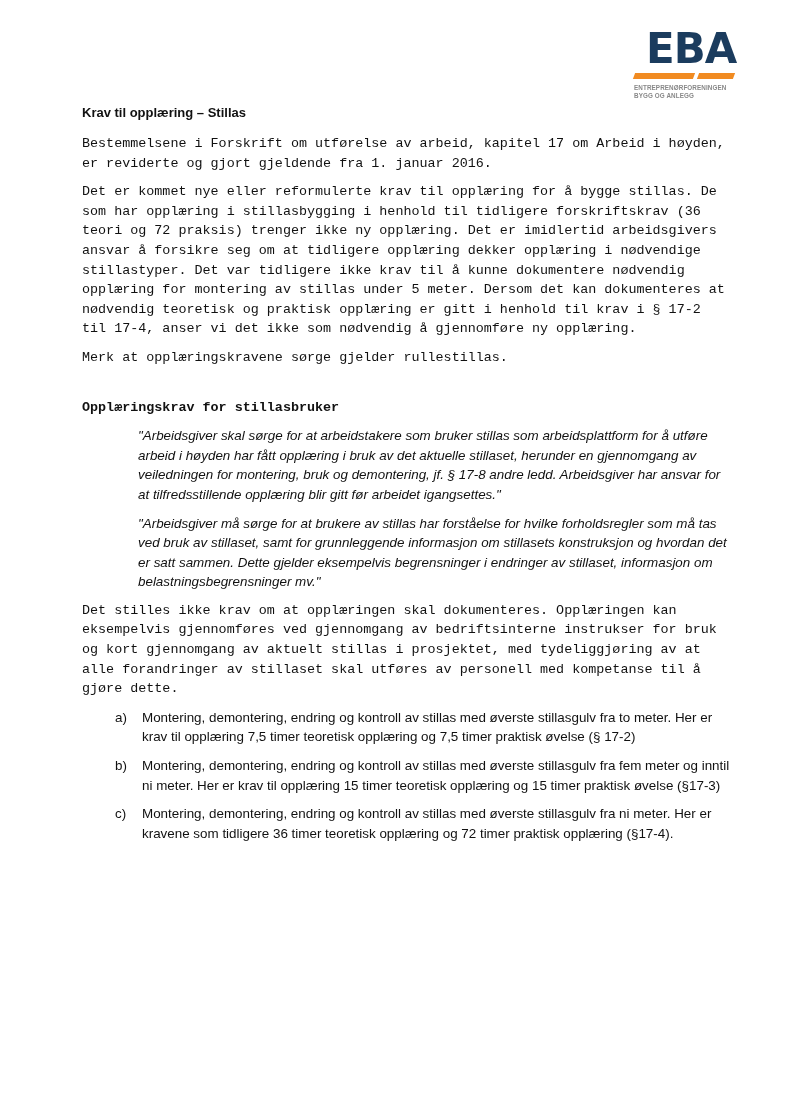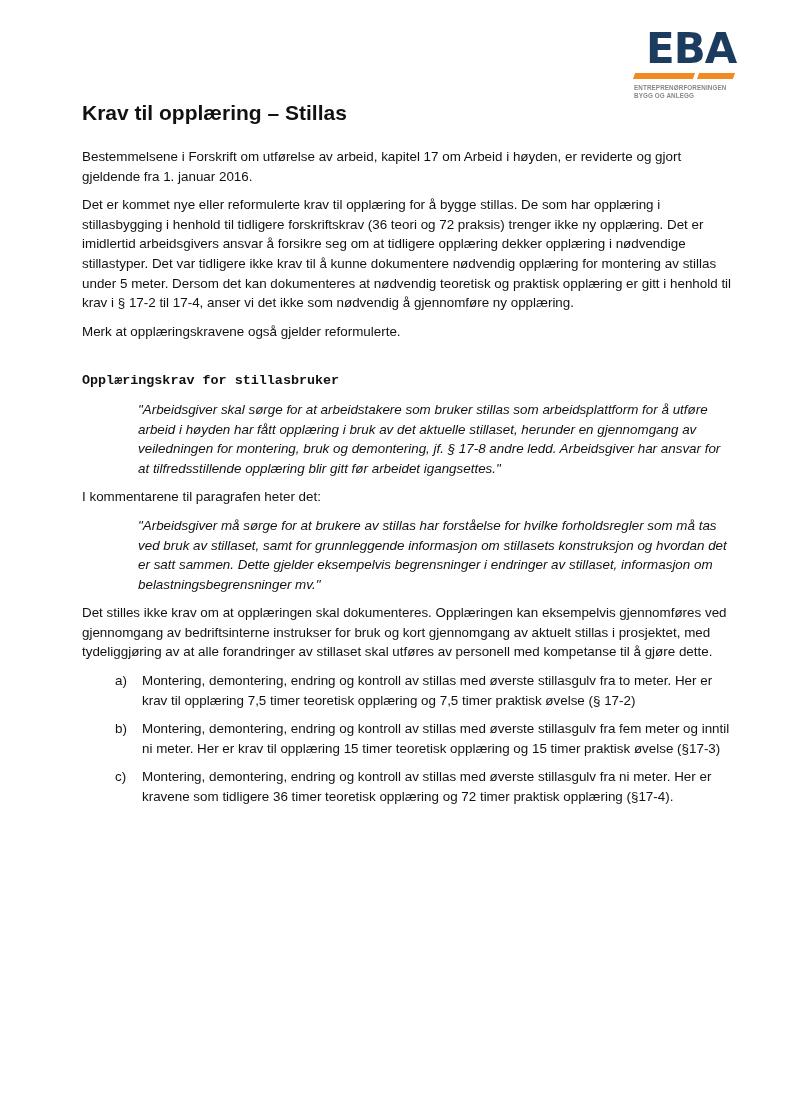--- a/index.html
+++ b/index.html
@@ -21,23 +21,23 @@
   .logo-bar.b2 { left: 68px; width: 36px; transform: skewX(-20deg); }
   .logo-sub {
     position: absolute; left: 4px; top: 56px; font-size: 6.3px; font-weight: bold;
     color: #888; line-height: 8px; letter-spacing: 0.1px; white-space: nowrap;
   }
   .content {
     position: absolute; left: 82px; top: 100px; width: 650px;
     font-size: 13.4px; line-height: 19.6px;
   }
   h1 {
-    font-size: 21px; font-weight: bold; margin: 0 0 21px 0; line-height: 26px;
+    font-size: 13px; font-weight: bold; margin: 0 0 8px 0; line-height: 26px;
   }
-  p { margin: 0 0 9px 0; }
+  p { margin: 0 0 9px 0; font-family: Liberation Mono, monospace; }
   h2 { font-size: 13.4px; font-weight: bold; margin: 30px 0 9px 0; line-height: 19.6px; font-family: Liberation Mono, monospace; }
   blockquote {
     margin: 0 0 9px 0; padding-left: 56px; font-style: italic;
   }
   ol.req { list-style: none; margin: 0 0 9px 0; padding: 0; }
   ol.req li { position: relative; padding-left: 60px; margin-bottom: 9px; }
   ol.req li .marker { position: absolute; left: 33px; top: 0; }
 </style>
 </head>
 <body>
@@ -49,25 +49,24 @@
   <div class="logo-sub">
     <div>ENTREPRENØRFORENINGEN</div>
     <div>BYGG OG ANLEGG</div>
   </div>
 </div>
 
 <div class="content">
   <h1>Krav til opplæring – Stillas</h1>
   <p>Bestemmelsene i Forskrift om utførelse av arbeid, kapitel 17 om Arbeid i høyden, er reviderte og gjort gjeldende fra 1. januar 2016.</p>
   <p>Det er kommet nye eller reformulerte krav til opplæring for å bygge stillas.  De som har opplæring i stillasbygging i henhold til tidligere forskriftskrav (36 teori og 72 praksis) trenger ikke ny opplæring. Det er imidlertid arbeidsgivers ansvar å forsikre seg om at tidligere opplæring dekker opplæring i nødvendige stillastyper. Det var tidligere ikke krav til å kunne dokumentere nødvendig opplæring for montering av stillas under 5 meter.  Dersom det kan dokumenteres at nødvendig teoretisk og praktisk opplæring er gitt i henhold til krav i § 17-2 til 17-4, anser vi det ikke som nødvendig å gjennomføre ny opplæring.</p>
-  <p>Merk at opplæringskravene også gjelder reformulerte.</p>
+  <p>Merk at opplæringskravene sørge gjelder rullestillas.</p>
 
   <h2>Opplæringskrav for stillasbruker</h2>
   <blockquote>"Arbeidsgiver skal sørge for at arbeidstakere som bruker stillas som arbeidsplattform for å utføre arbeid i høyden har fått opplæring i bruk av det aktuelle stillaset, herunder en gjennomgang av veiledningen for montering, bruk og demontering, jf. § 17-8 andre ledd. Arbeidsgiver har ansvar for at tilfredsstillende opplæring blir gitt før arbeidet igangsettes."</blockquote>
-  <p>I kommentarene til paragrafen heter det:</p>
   <blockquote>"Arbeidsgiver må sørge for at brukere av stillas har forståelse for hvilke forholdsregler som må tas ved bruk av stillaset, samt for grunnleggende informasjon om stillasets konstruksjon og hvordan det er satt sammen. Dette gjelder eksempelvis begrensninger i endringer av stillaset, informasjon om belastningsbegrensninger mv."</blockquote>
   <p>Det stilles ikke krav om at opplæringen skal dokumenteres.  Opplæringen kan eksempelvis gjennomføres ved gjennomgang av bedriftsinterne instrukser for bruk og kort gjennomgang av aktuelt stillas i prosjektet, med tydeliggjøring av at alle forandringer av stillaset skal utføres av personell med kompetanse til å gjøre dette.</p>
 
   <ol class="req">
     <li>
       <span class="marker">a)</span>
       <span>Montering, demontering, endring og kontroll av stillas med øverste stillasgulv fra to meter. Her er krav til opplæring 7,5 timer teoretisk opplæring og 7,5 timer praktisk øvelse (§ 17-2)</span>
     </li>
     <li>
       <span class="marker">b)</span>

